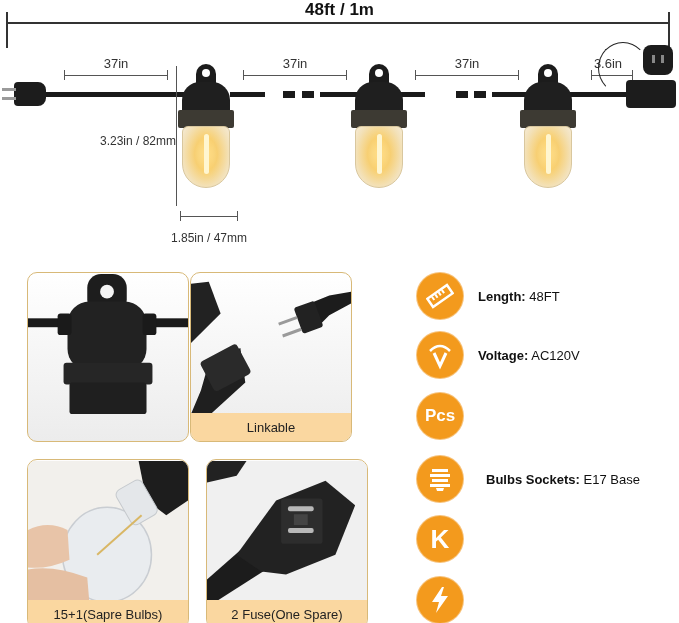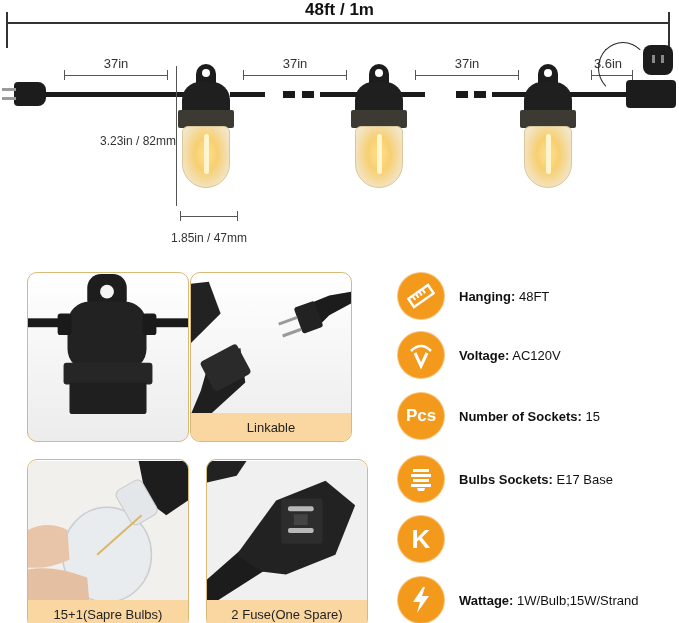--- a/index.html
+++ b/index.html
@@ -40,21 +40,21 @@
   .cap-slot { position: absolute; width: 3px; height: 8px; background: #888; top: 10px; }
   .tether { position: absolute; left: 598px; top: 42px; width: 50px; height: 52px; border: 1.5px solid #222; border-radius: 50%; border-right-color: transparent; border-bottom-color: transparent; }
 
   
   .card { position: absolute; width: 162px; height: 170px; border: 1.5px solid #d8b978; border-radius: 10px; overflow: hidden; background: linear-gradient(180deg, #ffffff 0%, #ececec 100%); }
   .card .label { position: absolute; left: 0; right: 0; bottom: 0; height: 28px; background: #fad7a0; display: flex; align-items: center; justify-content: center; font-size: 13px; color: #222; }
   .photo { position: absolute; left: 0; top: 0; width: 100%; height: 142px; }
 
   
   .spec { position: absolute; left: 398px; height: 48px; display: flex; align-items: center; }
-  .spec .icon { width: 46px; height: 46px; border-radius: 50%; background: #f39a1d; display: flex; align-items: center; justify-content: center; color: #fff; font-weight: bold; flex: none; box-shadow: 0 0 0 1px #f7c27a; }
+  .spec .icon { width: 46px; height: 46px; border-radius: 50%; background: #f39a1d; display: flex; align-items: center; justify-content: center; color: #fff; font-weight: bold; flex: none; box-shadow: 0 0 0 1px #f7c27a; margin-left: 19px; }
   .spec .text { margin-left: 15px; font-size: 13px; color: #111; white-space: nowrap; }
   .spec .text b { font-weight: bold; }
 </style>
 </head>
 <body>
 
 <div>
   <div class="total-tick-l"></div>
   <div class="total-tick-r"></div>
   <div class="total-dim"></div>
@@ -194,39 +194,38 @@
     <svg width="28" height="28" viewBox="0 0 28 28">
         <g transform="rotate(-35 14 14)">
           <rect x="2" y="9" width="24" height="10" fill="none" stroke="#fff" stroke-width="2.5"></rect>
           <line x1="7" y1="10" x2="7" y2="14" stroke="#fff" stroke-width="2"></line>
           <line x1="11" y1="10" x2="11" y2="14" stroke="#fff" stroke-width="2"></line>
           <line x1="15" y1="10" x2="15" y2="14" stroke="#fff" stroke-width="2"></line>
           <line x1="19" y1="10" x2="19" y2="14" stroke="#fff" stroke-width="2"></line>
         </g>
       </svg>
   </div>
-  <div class="text"><b>Hanging:</b> <span>48FT</span></div>
+  <div class="text"><b>Length:</b> <span>48FT</span></div>
 </div>
 
 <div class="spec" style="top:331px;">
   <div class="icon">
     <svg width="30" height="30" viewBox="0 0 30 30">
         <path d="M5,11 Q15,1 25,11" fill="none" stroke="#fff" stroke-width="2.5"></path>
         <path d="M9,13 L15,26 L21,13" fill="none" stroke="#fff" stroke-width="3"></path>
       </svg>
   </div>
   <div class="text"><b>Voltage:</b> <span>AC120V</span></div>
 </div>
 
 <div class="spec" style="top:392px;">
   <div class="icon" style="font-size:17px;">Pcs</div>
-  <div class="text"><b>Number of Sockets:</b> <span>15</span></div>
-</div>
-
-<div class="spec" style="top:455px;">
+</div>
+
+<div class="spec" style="top:455px;gap:8px;">
   <div class="icon">
     <svg width="26" height="26" viewBox="0 0 26 26">
         <rect x="5" y="3" width="16" height="3" fill="#fff"></rect>
         <rect x="3" y="8" width="20" height="3" fill="#fff"></rect>
         <rect x="5" y="13" width="16" height="3" fill="#fff"></rect>
         <rect x="3" y="18" width="20" height="3" fill="#fff"></rect>
         <path d="M9,22 L17,22 L16,25 L10,25 Z" fill="#fff"></path>
       </svg>
   </div>
   <div class="text"><b>Bulbs Sockets:</b> <span>E17 Base</span></div>
@@ -235,14 +234,13 @@
 <div class="spec" style="top:515px;">
   <div class="icon" style="font-size:26px;">K</div>
 </div>
 
 <div class="spec" style="top:576px;">
   <div class="icon">
     <svg width="24" height="28" viewBox="0 0 24 28">
         <polygon points="14,1 4,16 11,16 8,27 20,10 13,10 16,1" fill="#fff"></polygon>
       </svg>
   </div>
-  <div class="text"><b>Wattage:</b> <span>1W/Bulb;15W/Strand</span></div>
 </div>
 
 </body></html>

